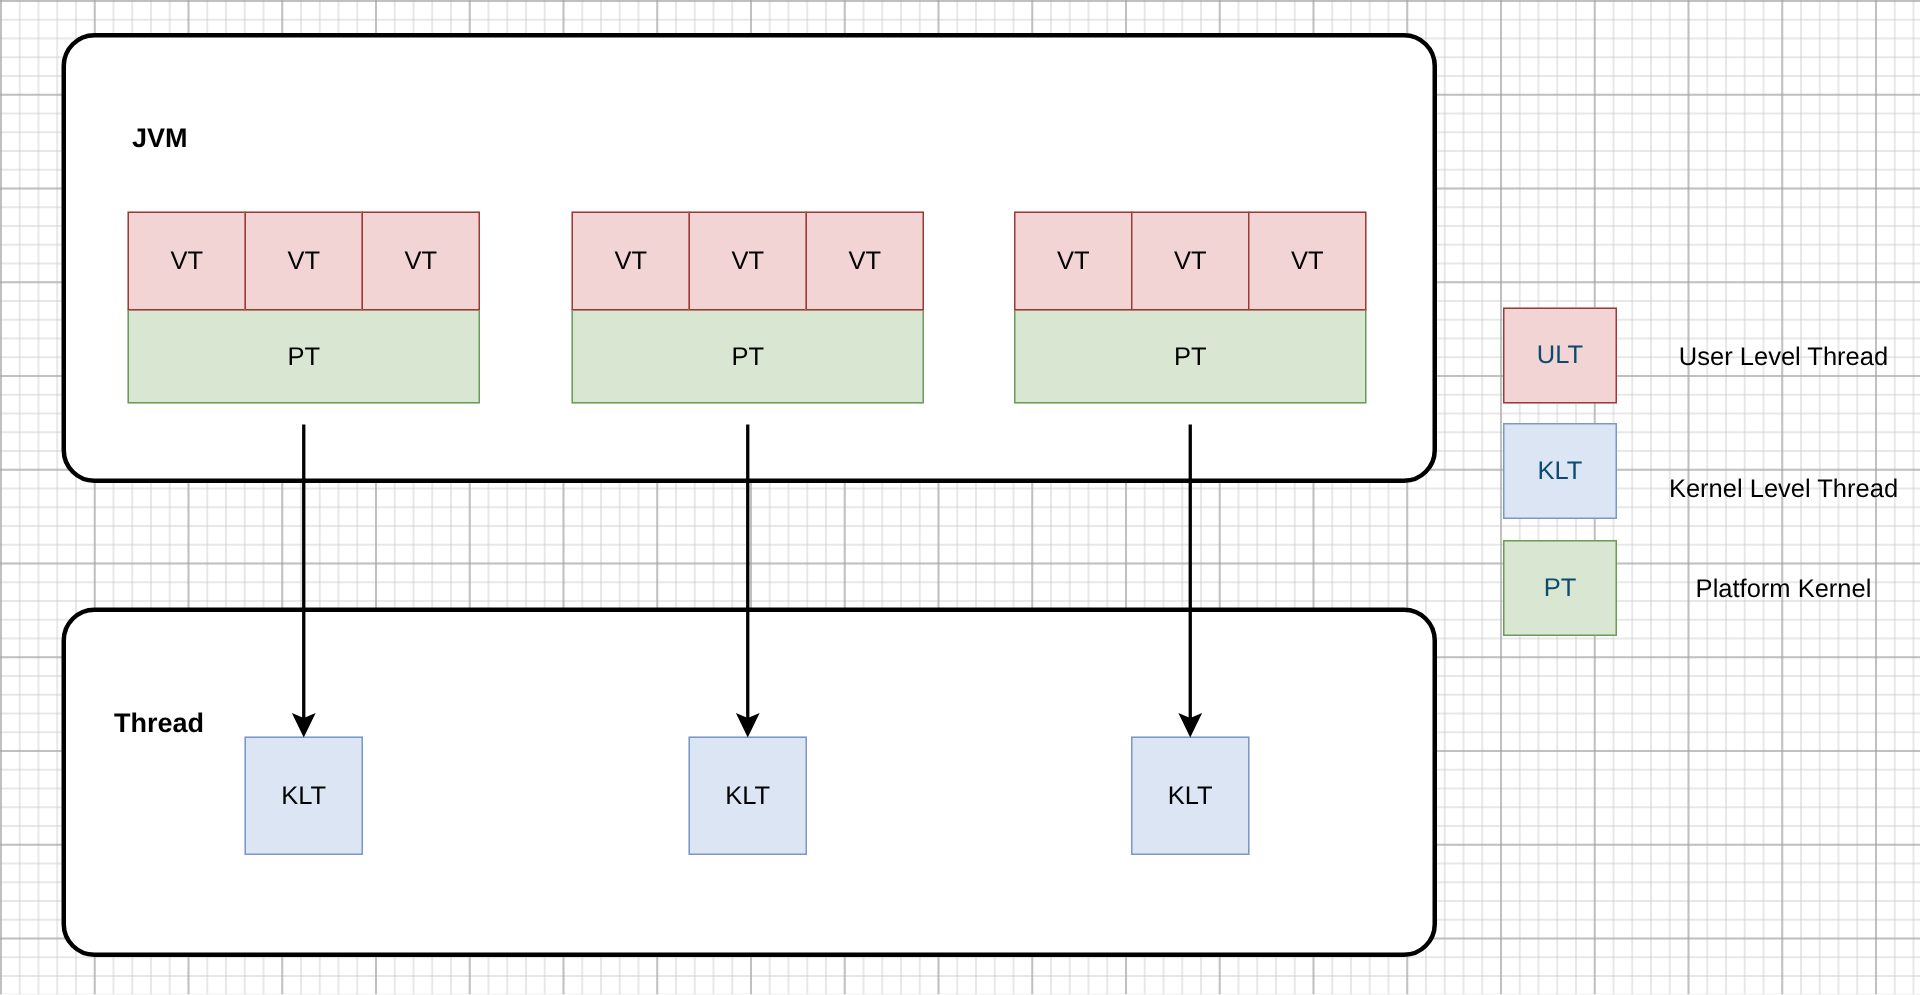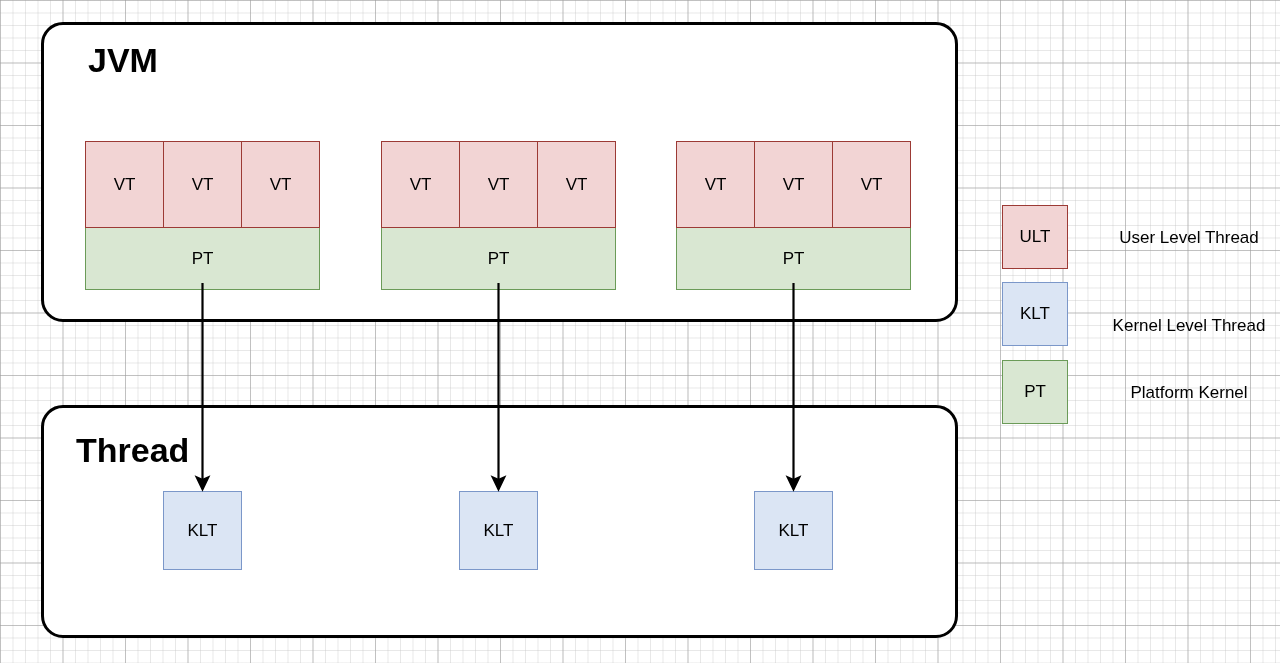--- a/index.html
+++ b/index.html
@@ -34,39 +34,40 @@
   .container-box {
     position: absolute;
     border: 3px solid #000000;
     border-radius: 22px;
     background: #ffffff;
     box-sizing: border-box;
   }
   .container-title {
     position: absolute;
     font-weight: bold;
-    font-size: 34px;
+    font-size: 18px;
     color: #000000;
     line-height: 1;
     white-space: nowrap;
+    margin-top: 40px;
   }
 
   
   .thread-group {
     position: absolute;
     box-sizing: border-box;
   }
   .vt-row {
     display: flex;
     width: 100%;
     box-sizing: border-box;
   }
   .vt-cell {
     flex: 1 1 0;
-    height: 87px;
+    height: 66px;
     background: #f2d4d4;
     border: 1px solid #9c3a35;
     margin-left: -1px;
     display: flex;
     align-items: center;
     justify-content: center;
     font-size: 17px;
     color: #000000;
     box-sizing: border-box;
   }
@@ -107,28 +108,28 @@
     top: 0;
     width: 1280px;
     height: 663px;
     overflow: visible;
     pointer-events: none;
   }
 
   
   .legend-swatch {
     position: absolute;
-    width: 66px;
+    width: 76px;
     height: 64px;
     box-sizing: border-box;
     display: flex;
     align-items: center;
     justify-content: center;
     font-size: 17px;
-    color: #000000;
+    color: #0c4a6e;
   }
   .legend-swatch.ult { background: #f2d4d4; border: 1.5px solid #9c3a35; }
   .legend-swatch.klt { background: #dbe5f4; border: 1.5px solid #7b97c9; }
   .legend-swatch.pt  { background: #d9e7d2; border: 1.5px solid #6b9b58; }
   .legend-label {
     position: absolute;
     font-size: 17px;
     color: #000000;
     white-space: nowrap;
     text-align: right;

